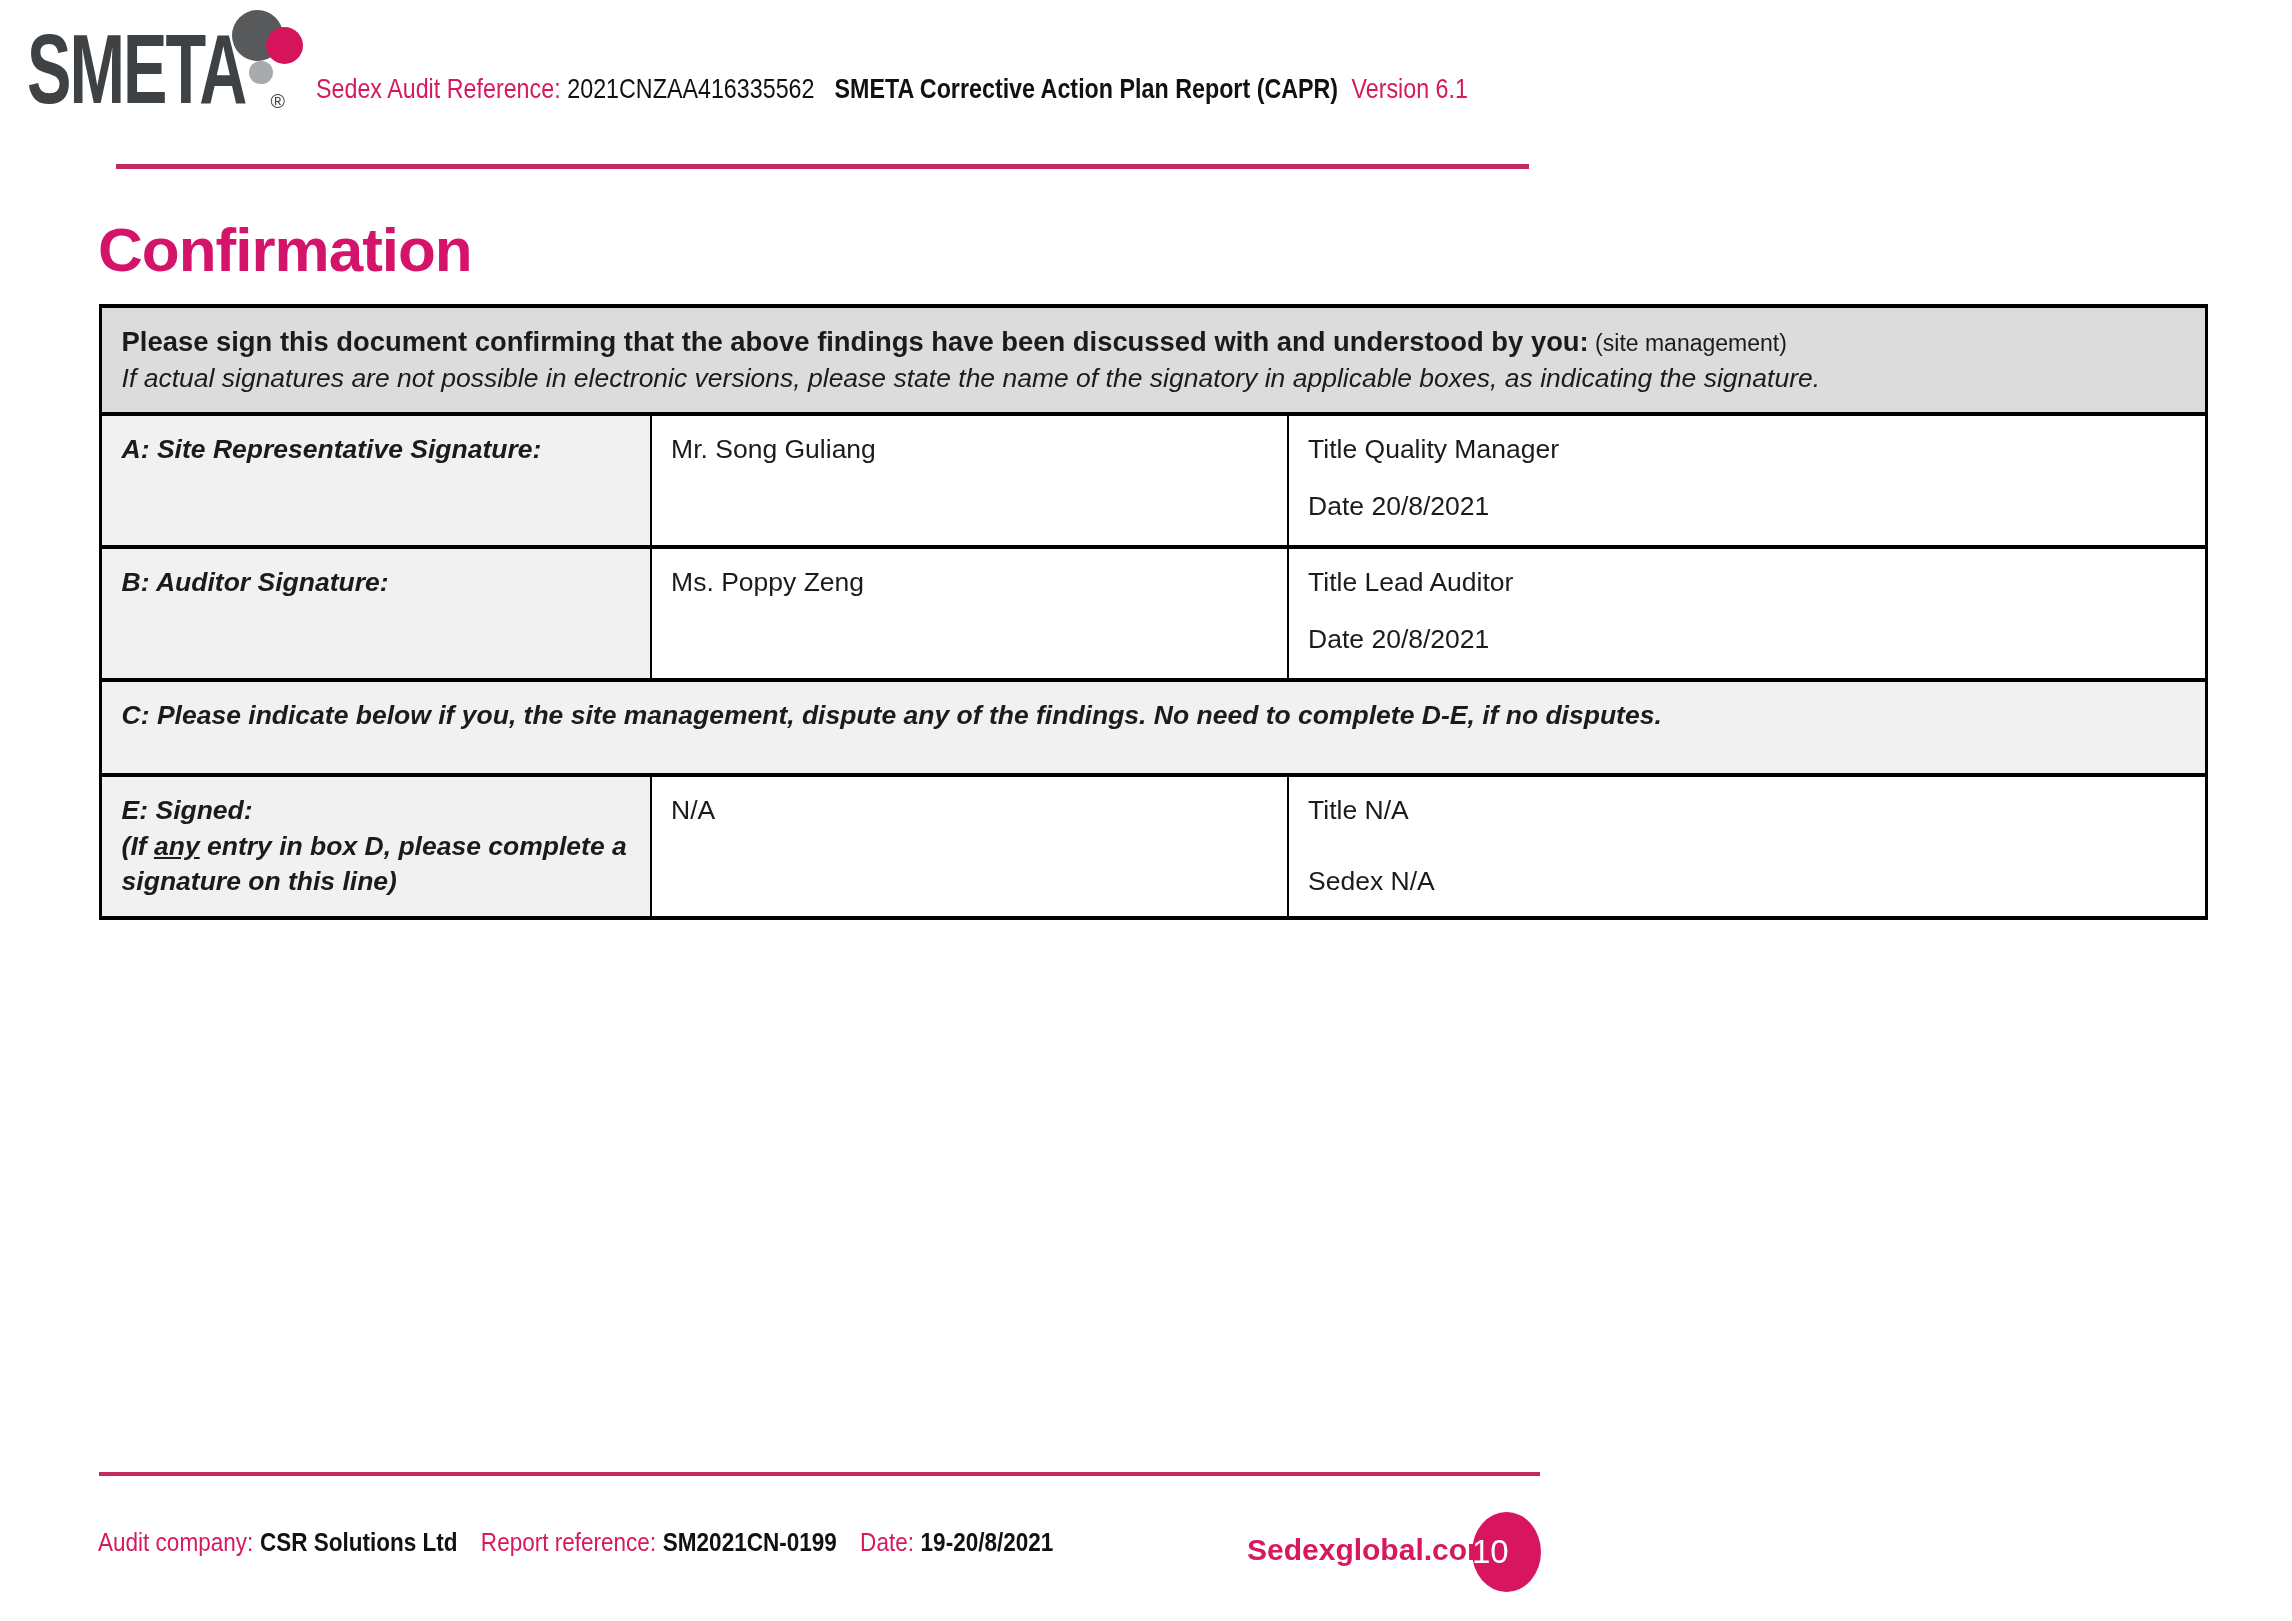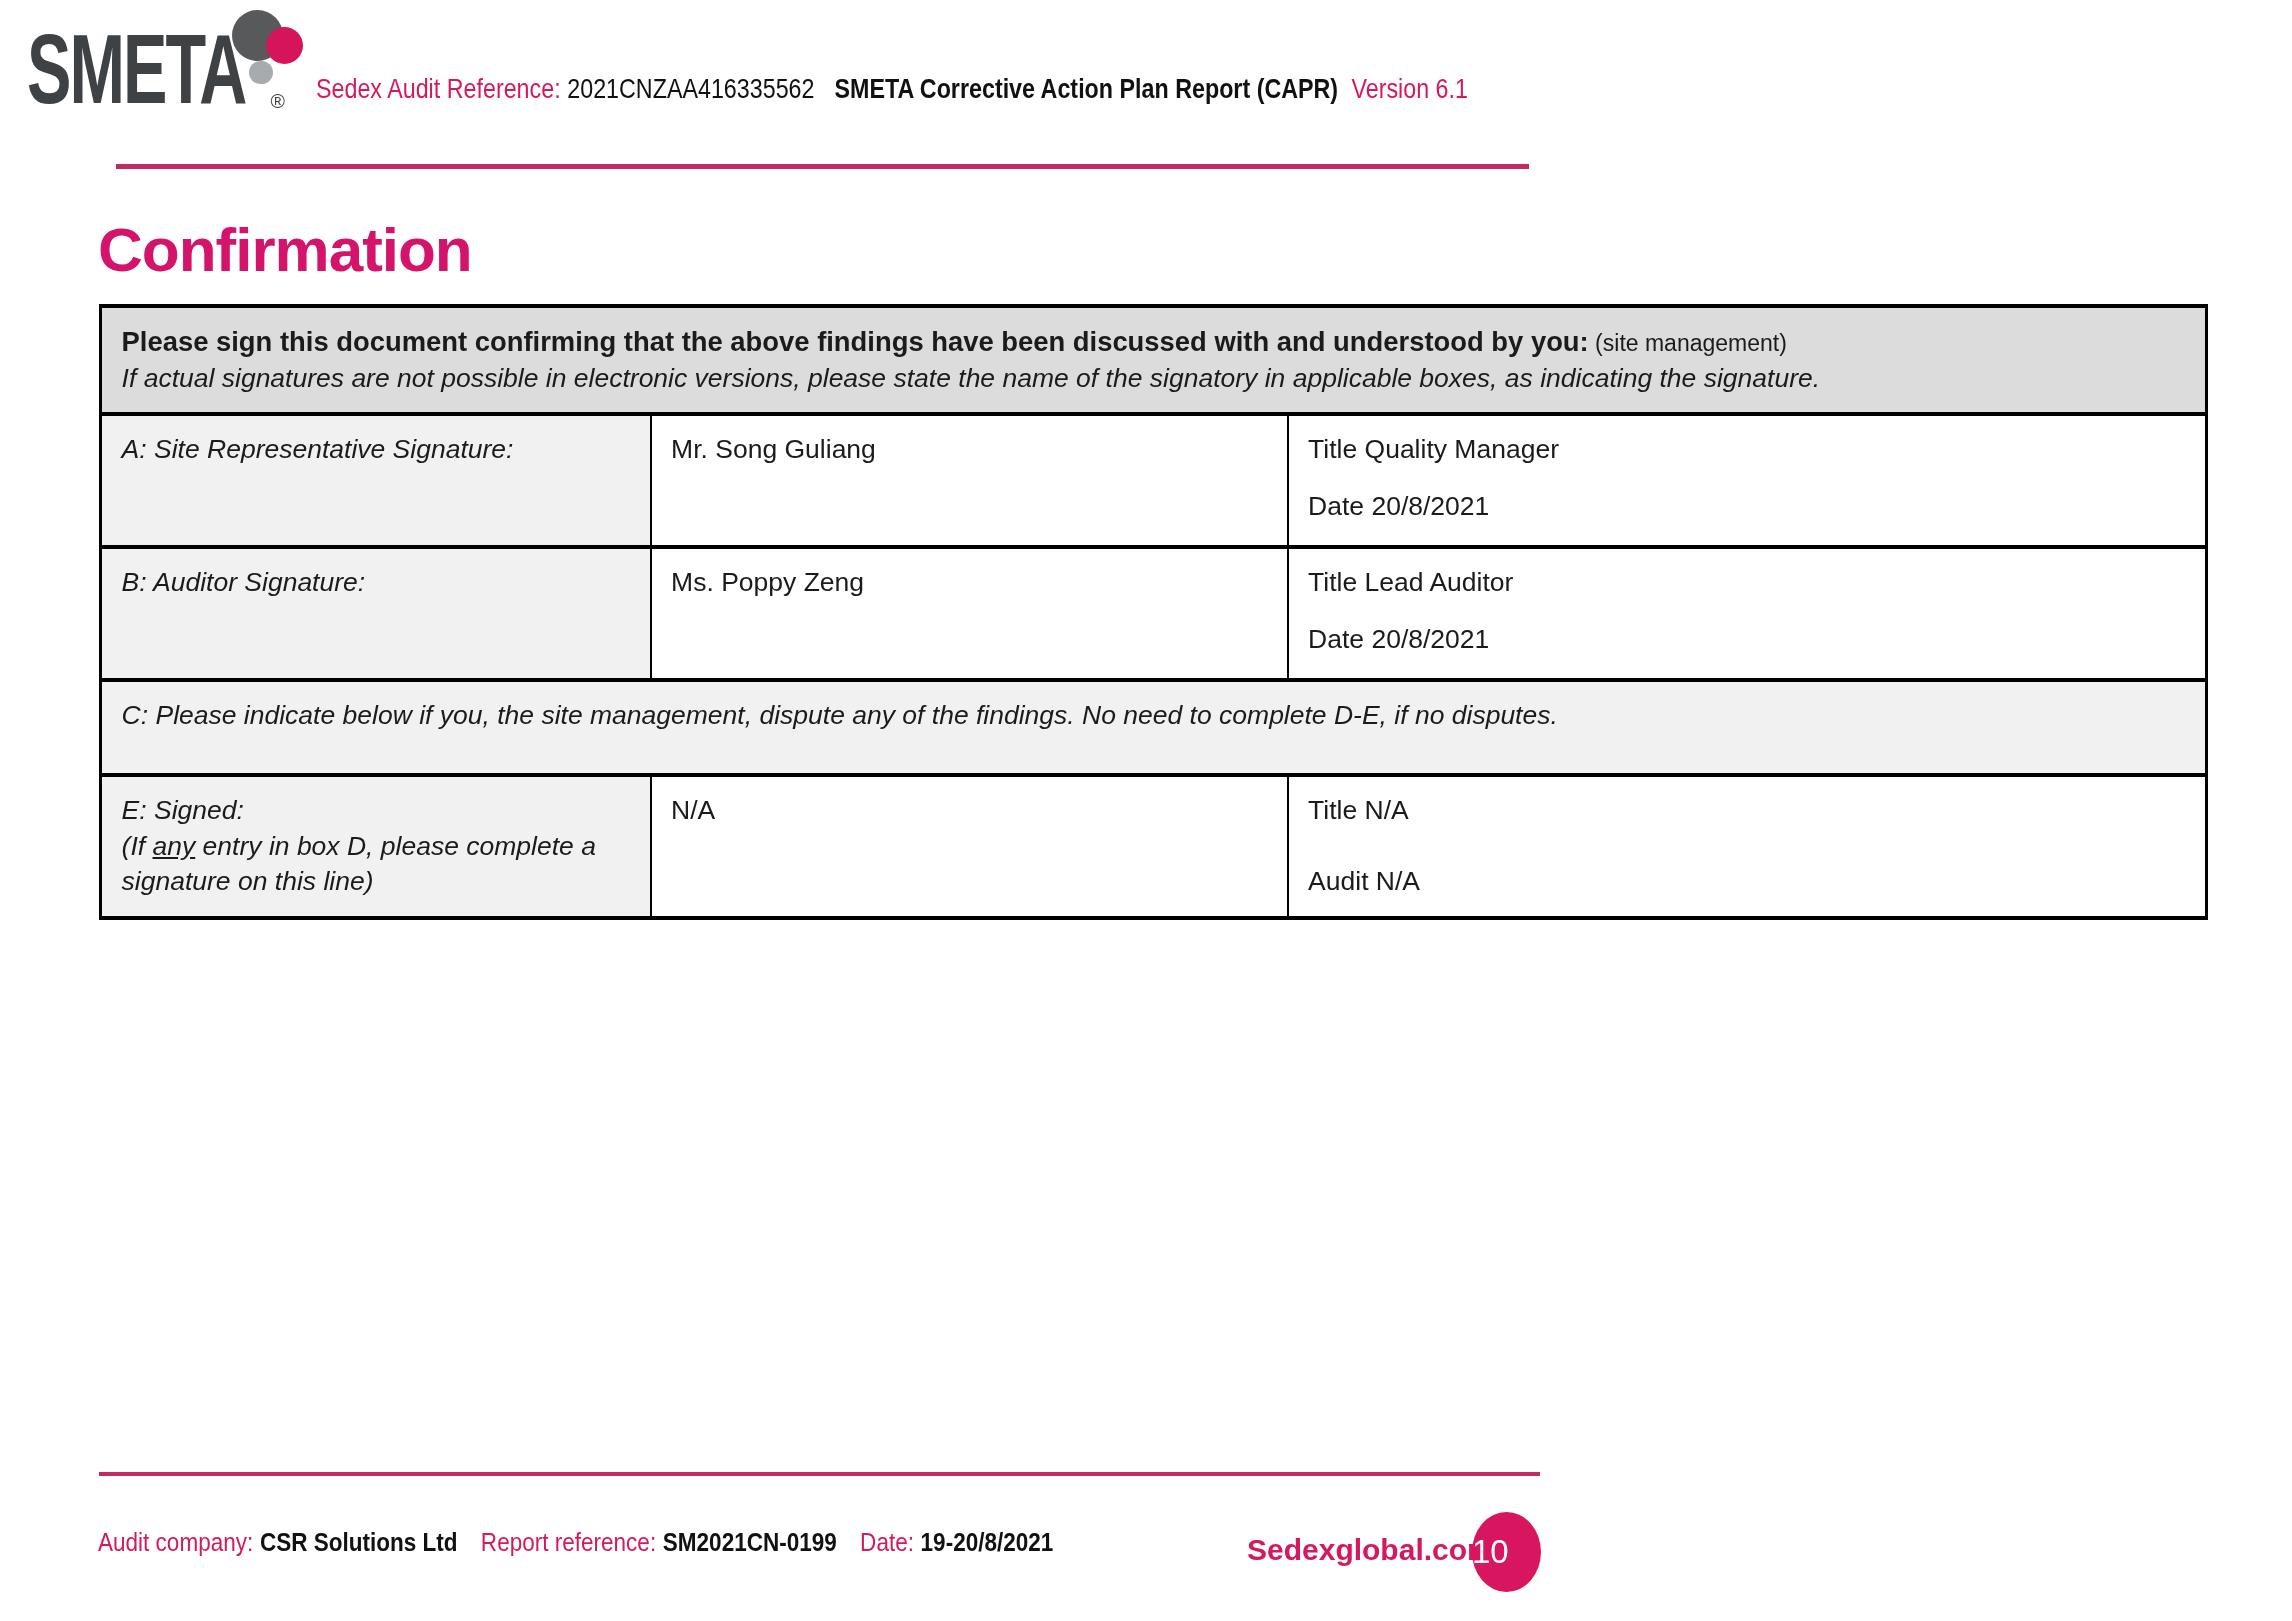--- a/index.html
+++ b/index.html
@@ -59,21 +59,21 @@
     border-left:2.9px solid #000; border-right:2.9px solid #000;
     vertical-align:top; padding:15.7px 19.6px;
   }
   table.capr { border:3.9px solid #000; }
   td.shade  { background:#f1f1f1; }
   td.shade-dark { background:#dcdcdc; }
   .ital { font-style:italic; }
   .intro-bold { font-weight:bold; font-size:27.4px; }
   .intro-normal { font-weight:normal; font-size:23px; }
   .titledate .date-line { margin-top:21px; }
-  .lbl { font-style:italic; }
+  .lbl { font-style:italic;font-weight:bold; }
   .upright { font-style:normal; }
   .u { text-decoration:underline; }
 
   
   .footer-info {
     position:absolute; left:98px; top:1527px;
     font-size:26.5px; white-space:nowrap;
     transform: scaleX(0.85); transform-origin:left top;
   }
   .footer-info .flabel { color:#d6195f; }
@@ -150,21 +150,21 @@
 
 
     <tr style="height:132px">
       <td class="shade lbl">
         <div>E: Signed:</div>
         <div><span>(If </span><span class="u">any</span><span> entry in box D, please complete a signature on this line)</span></div>
       </td>
       <td>N/A</td>
       <td class="titledate">
         <div>Title N/A</div>
-        <div class="date-line" style="margin-top:35px">Audit N/A</div>
+        <div class="date-line" style="margin-top:35px">Sedex N/A</div>
       </td>
     </tr>
 
   </tbody>
     </table>
 
   <div class="rule-bottom"></div>
 
   <div class="footer-info">
     <span class="flabel">Audit company:</span><span class="fval">CSR Solutions Ltd</span><span class="flabel">Report reference:</span><span class="fval">SM2021CN-0199</span><span class="flabel">Date:</span><span class="fval">19-20/8/2021</span>

